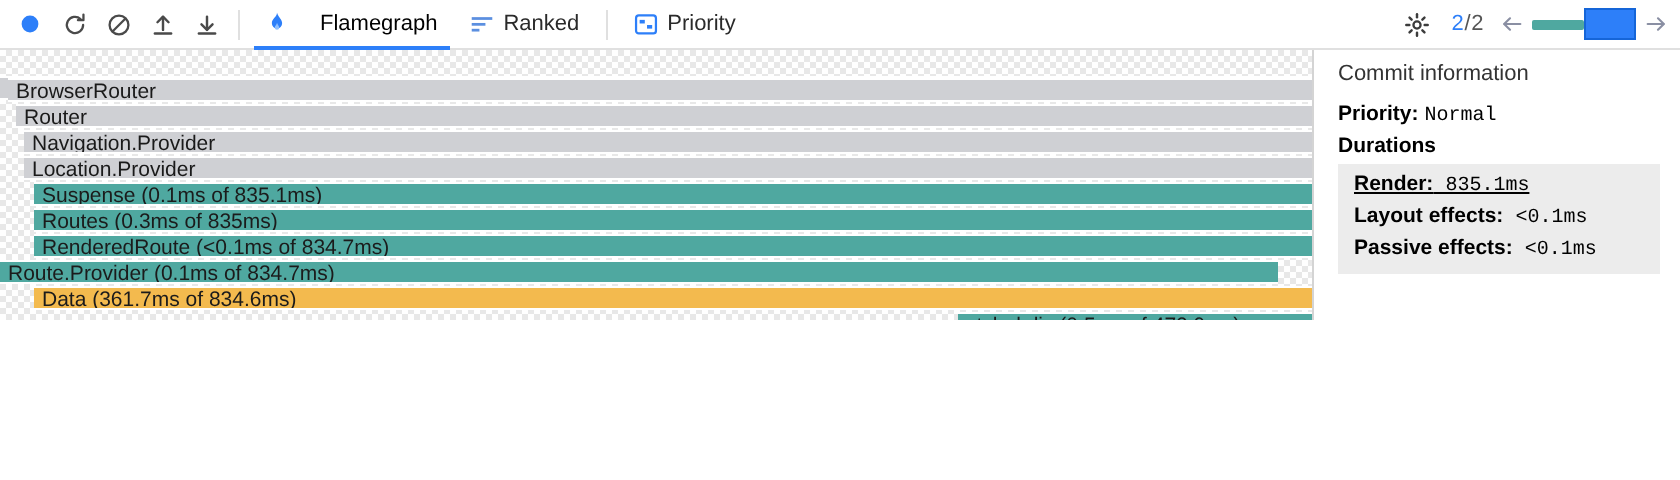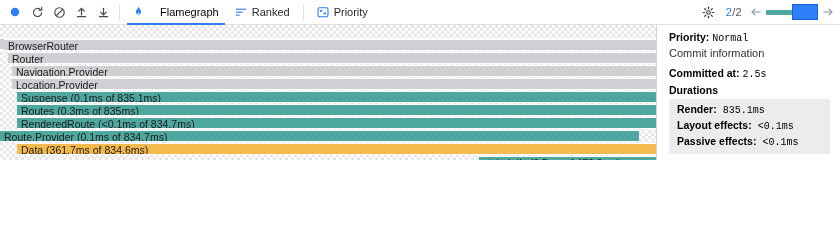--- a/index.html
+++ b/index.html
@@ -277,35 +277,31 @@
         <div class="frow teal" style="top: 79px; left: 17px; width: 639px;"><span>Routes (0.3ms of 835ms)</span></div>
         <div class="frow teal" style="top: 92px; left: 17px; width: 639px;"><span>RenderedRoute (&lt;0.1ms of 834.7ms)</span></div>
         <div class="frow teal" style="top: 105px; left: 0; width: 639px;"><span>Route.Provider (0.1ms of 834.7ms)</span></div>
         <div class="frow amber" style="top: 118px; left: 17px; width: 639px;"><span>Data (361.7ms of 834.6ms)</span></div>
         <div class="frow teal" style="top: 131px; left: 479px; width: 177px;"><span>styled.div (0.5ms of 472.9ms)</span></div>
       </div>
 
     <div class="divider"></div>
 
     <div class="info-pane">
+      <div style="font-size:11px;color:#333;margin-bottom:8px;">Commit information</div>
+
       <div style="font-size:10.5px;margin-bottom:3px;">
         <b><span>Priority</span>:</b>
         <span style="font-family:'Liberation Mono',monospace;font-size:10px;">Normal</span>
       </div>
 
-      <div style="font-size:11px;color:#333;margin-bottom:8px;">Commit information</div>
-
-      <div style="font-size:10.5px;margin-bottom:4px;">
-        <b><span>Committed at</span>:</b>
-        <span style="font-family:'Liberation Mono',monospace;font-size:10px;">2.5s</span>
-      </div>
 
       <div style="font-size:10.5px;font-weight:bold;margin-bottom:3px;">Durations</div>
 
       <div id="durations-box" style="background:#ececec;padding:3px 8px 4px 8px;margin-bottom:6px;">
-          <div style="font-size: 10.5px; line-height: 14px;"><b>Render:</b><span style="font-family: &quot;Liberation Mono&quot;, monospace; font-size: 10px;"> 835.1ms</span></div>
+          <div style="font-size: 10.5px; line-height: 14px; text-decoration: underline;"><b>Render:</b><span style="font-family: &quot;Liberation Mono&quot;, monospace; font-size: 10px;"> 835.1ms</span></div>
           <div style="font-size: 10.5px; line-height: 14px;"><b>Layout effects:</b><span style="font-family: &quot;Liberation Mono&quot;, monospace; font-size: 10px;"> &lt;0.1ms</span></div>
           <div style="font-size: 10.5px; line-height: 14px;"><b>Passive effects:</b><span style="font-family: &quot;Liberation Mono&quot;, monospace; font-size: 10px;"> &lt;0.1ms</span></div>
         </div>
 
     </div>
   </div>
 </div>
 
 </body></html>

